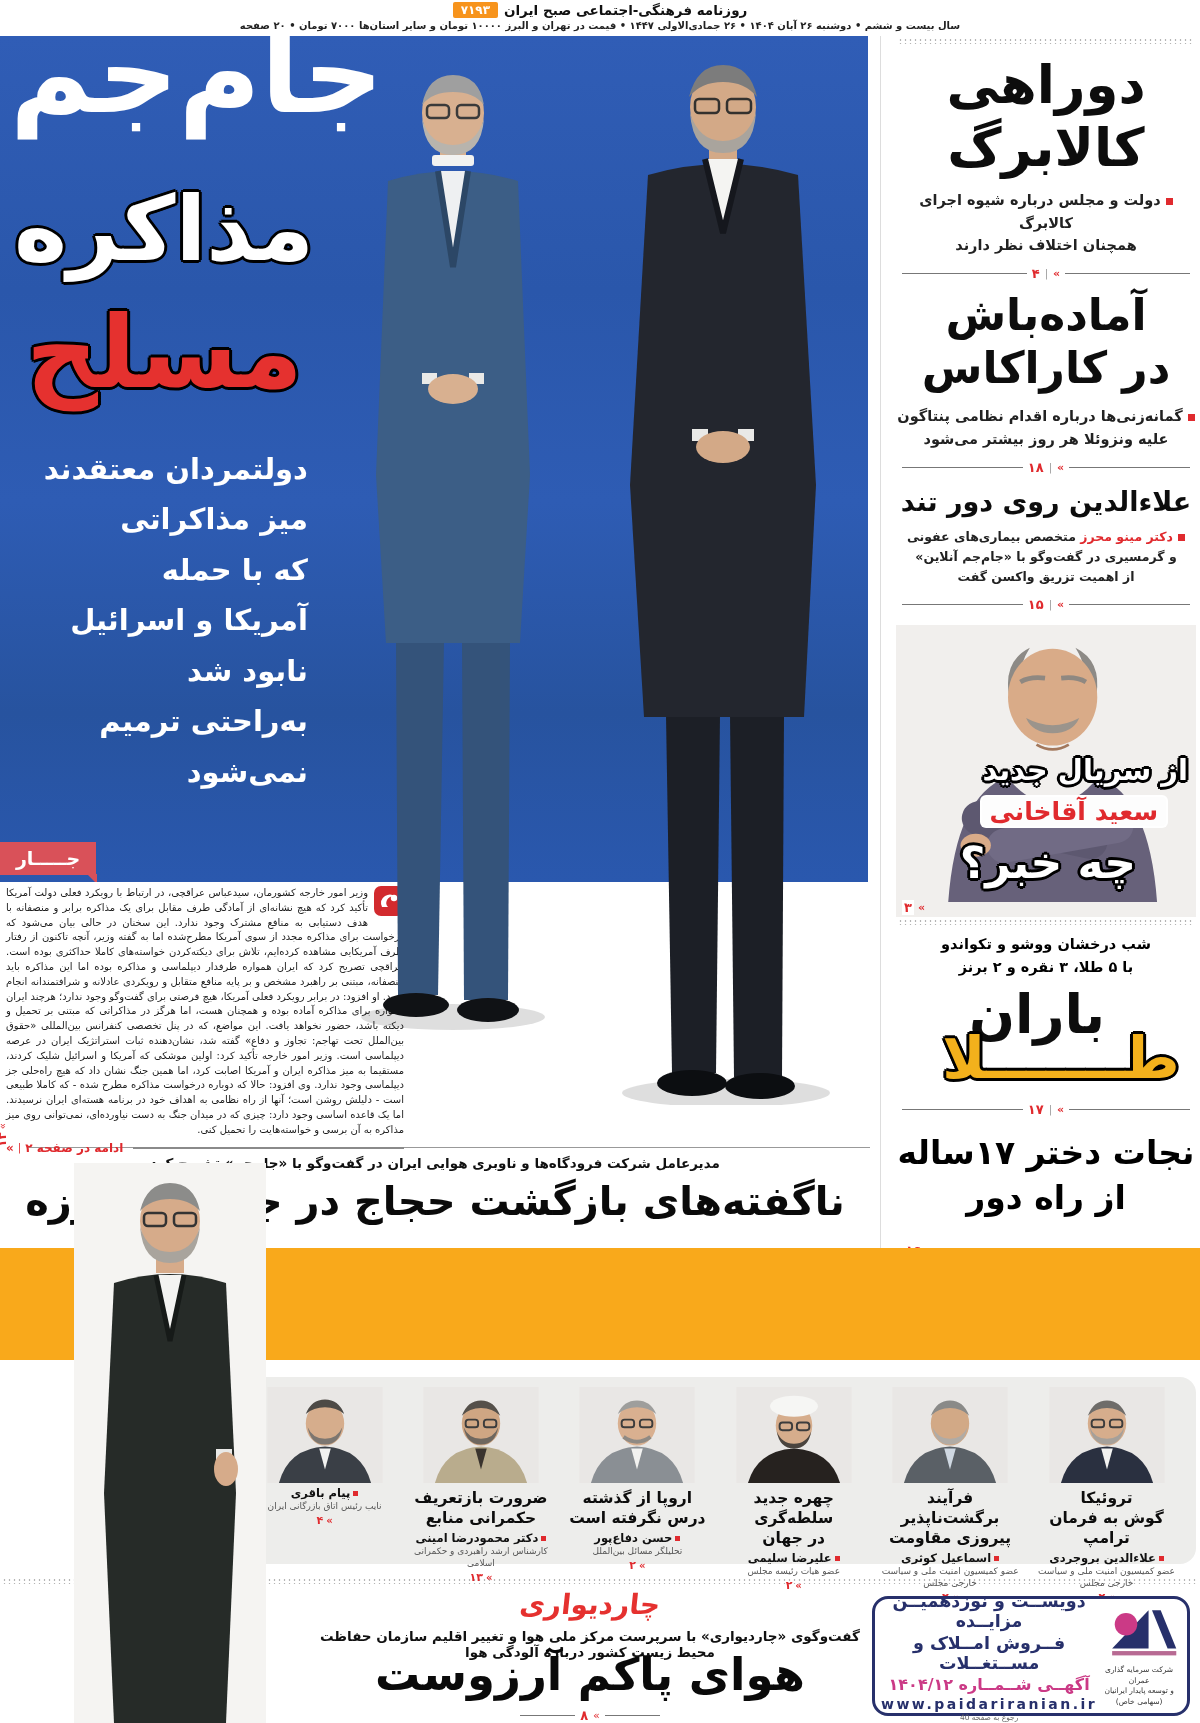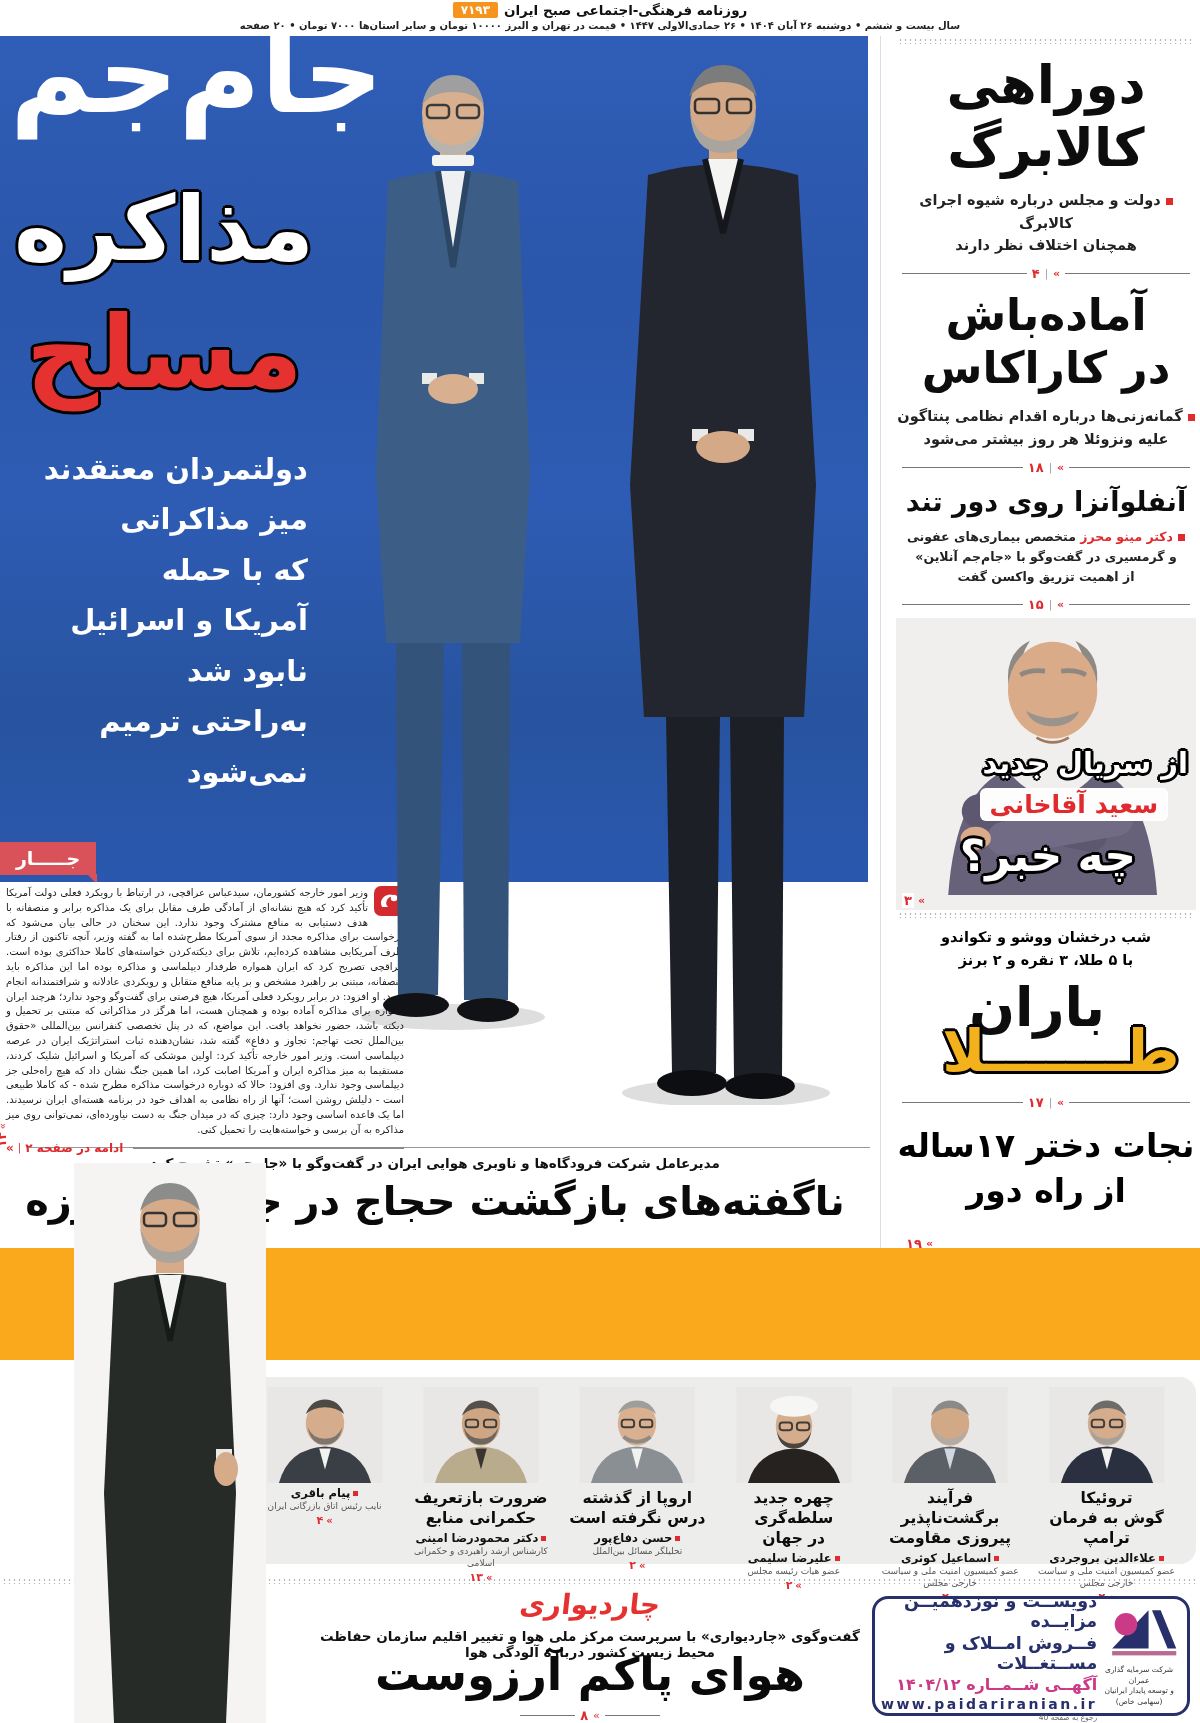--- a/index.html
+++ b/index.html
@@ -41,21 +41,21 @@
   .t-md{font-size:27px;line-height:1.25;margin-top:10px;white-space:nowrap;}
   .rc-sub{font-size:14.5px;font-weight:bold;color:#222;line-height:1.55;margin-top:10px;white-space:pre-line;position:relative;}
   .sq{display:inline-block;width:7px;height:7px;background:#e02a2e;margin-left:5px;vertical-align:middle;}
   .rc-sub3{font-size:12.5px;font-weight:bold;color:#222;line-height:1.6;margin-top:8px;white-space:pre-line;}
   .redname{color:#e02a2e;}
   .divmark{display:flex;direction:ltr;align-items:center;gap:5px;margin:10px 6px 4px 6px;}
   .divmark .ln{flex:1;border-top:1.5px solid #777;}
   .divmark .pg{color:#e02a2e;font-weight:bold;font-size:13px;}
   .divmark .bar{color:#999;font-size:10px;}
   .divmark .arr{color:#e02a2e;font-weight:bold;font-size:11px;}
-  .serial-box{position:relative;width:100%;height:292px;margin-top:6px;background:#f1efed;}
+  .serial-box{position:relative;width:100%;height:292px;margin-top:13px;background:#f1efed;}
   .serial-box svg{position:absolute;inset:0;}
   .ov1{position:absolute;right:8px;top:128px;color:#fff;font-size:29px;font-weight:bold;z-index:2;}
   .ov2{position:absolute;right:30px;top:172px;background:#fdfdfd;border-radius:4px;padding:0 8px;
     color:#e02a2e;font-size:25px;font-weight:bold;z-index:2;box-shadow:0 0 0 2px #fff;}
   .ov3{position:absolute;right:60px;top:212px;color:#fff;font-size:44px;font-weight:bold;z-index:2;}
   .serial-pg{position:absolute;left:6px;bottom:2px;z-index:2;display:flex;direction:ltr;gap:4px;align-items:center;}
   .serial-pg .pg{color:#e02a2e;font-weight:bold;font-size:13px;background:#fff;padding:0 2px;}
   .serial-pg .arr{color:#e02a2e;font-weight:bold;font-size:11px;}
   .gold-kick{font-size:14.5px;font-weight:bold;margin-top:8px;line-height:1.6;white-space:pre-line;}
   .gold-w1{font-size:54px;font-weight:bold;color:#0d0d0d;text-align:center;margin:4px 18px 0 0;}
@@ -92,21 +92,21 @@
     font-size:28px;font-weight:bold;transform:skewX(-6deg);letter-spacing:1px;}
   .bt-kicker{position:absolute;right:330px;top:1628px;width:560px;text-align:center;font-size:13.5px;font-weight:bold;color:#111;}
   .bt-head{position:absolute;right:330px;top:1648px;width:560px;text-align:center;font-size:45px;font-weight:bold;color:#0a0a0a;}
   .bt-pg{position:absolute;right:540px;top:1708px;width:140px;display:flex;direction:ltr;gap:5px;align-items:center;}
   .bt-pg .ln{flex:1;border-top:1.5px solid #777;}
   
   .adbox{position:absolute;left:872px;top:1596px;width:318px;height:120px;border:3px solid #27306b;border-radius:16px;
     box-sizing:border-box;background:#fff;display:flex;direction:rtl;align-items:center;padding:4px 6px;z-index:2;}
   .ad-logo{width:92px;text-align:center;}
   .ad-company{font-size:7.5px;color:#333;line-height:1.4;white-space:pre-line;margin-top:2px;}
-  .ad-text{flex:1;text-align:right;}
+  .ad-text{flex:1;text-align:center;}
   .ad-l1{color:#27306b;font-weight:bold;font-size:17.5px;}
   .ad-l2{color:#27306b;font-weight:bold;font-size:17.5px;margin-top:2px;}
   .ad-l3{color:#cb3a86;font-weight:bold;font-size:16px;margin-top:2px;}
   .ad-url{color:#27306b;font-weight:bold;font-size:14px;letter-spacing:2.5px;direction:ltr;margin-top:2px;}
   .ad-note{color:#666;font-size:7.5px;margin-top:1px;}
 </style>
 </head>
 <body>
 
 <div class="page">
@@ -212,21 +212,21 @@
     <div class="rc-sub"><span class="sq"></span><span>گمانه‌زنی‌ها درباره اقدام نظامی پنتاگون
 علیه ونزوئلا هر روز بیشتر می‌شود</span></div>
     <div class="divmark">
       <span class="ln"></span>
         <b class="pg">۱۸</b>
         <span class="bar">|</span>
         <span class="arr">«</span>
         <span class="ln"></span>
     </div>
 
-    <div class="rc-title t-md">آنفلوآنزا روی دور تند</div>
+    <div class="rc-title t-md">علاءالدین روی دور تند</div>
     <div class="rc-sub3"><span class="sq"></span><span class="redname">دکتر مینو محرز</span><span> متخصص بیماری‌های عفونی
 و گرمسیری در گفت‌وگو با «جام‌جم آنلاین»
 از اهمیت تزریق واکسن گفت</span></div>
     <div class="divmark">
       <span class="ln"></span>
         <b class="pg">۱۵</b>
         <span class="bar">|</span>
         <span class="arr">«</span>
         <span class="ln"></span>
     </div>

